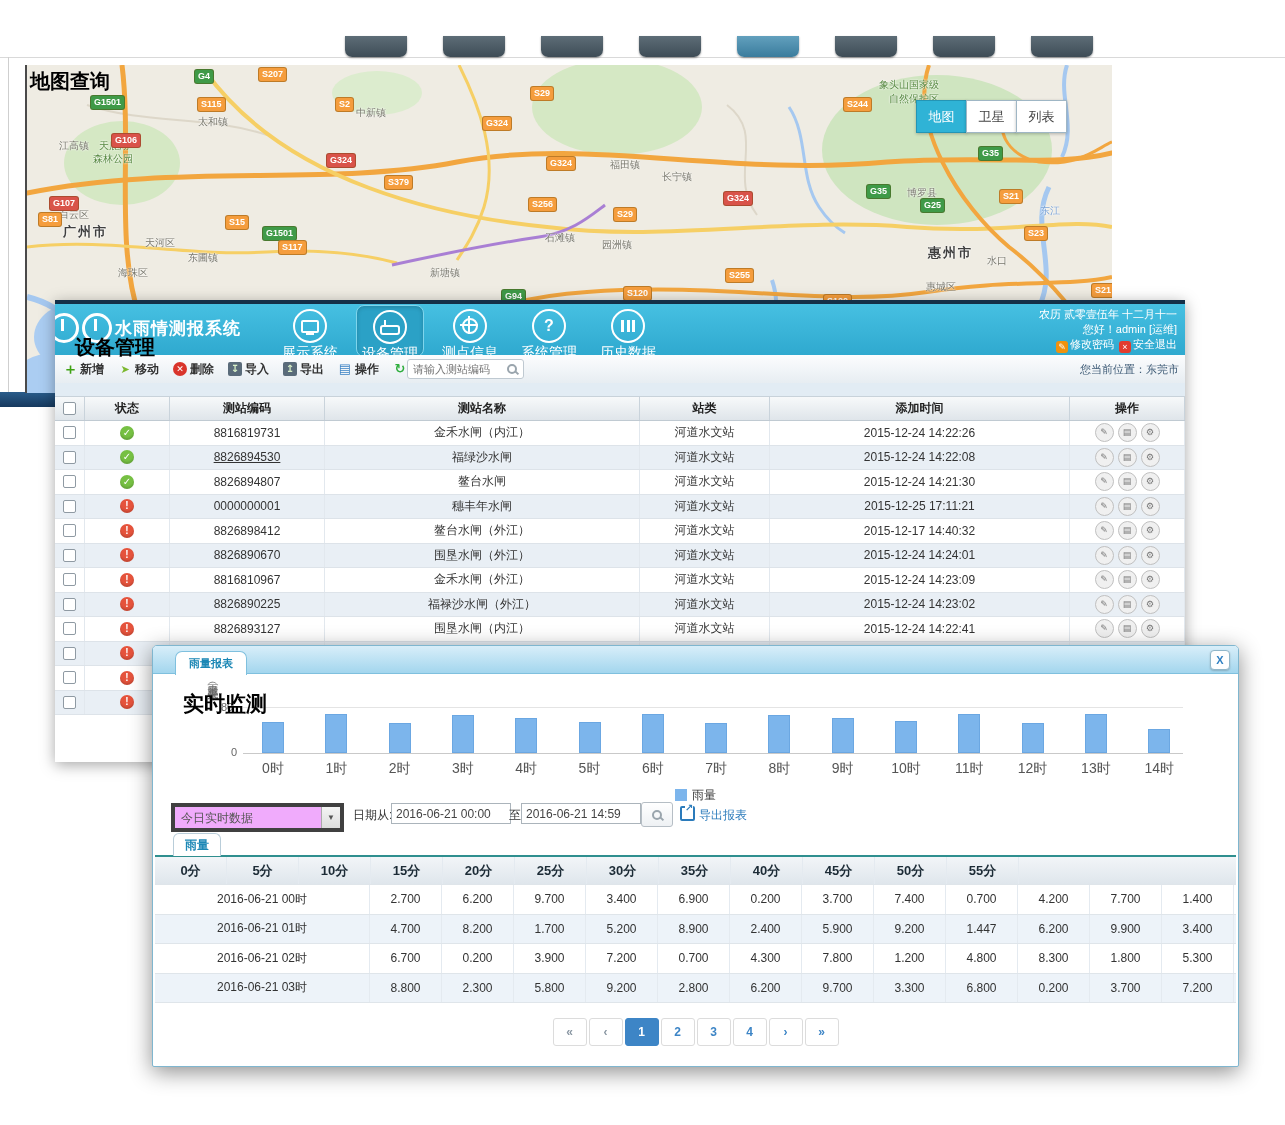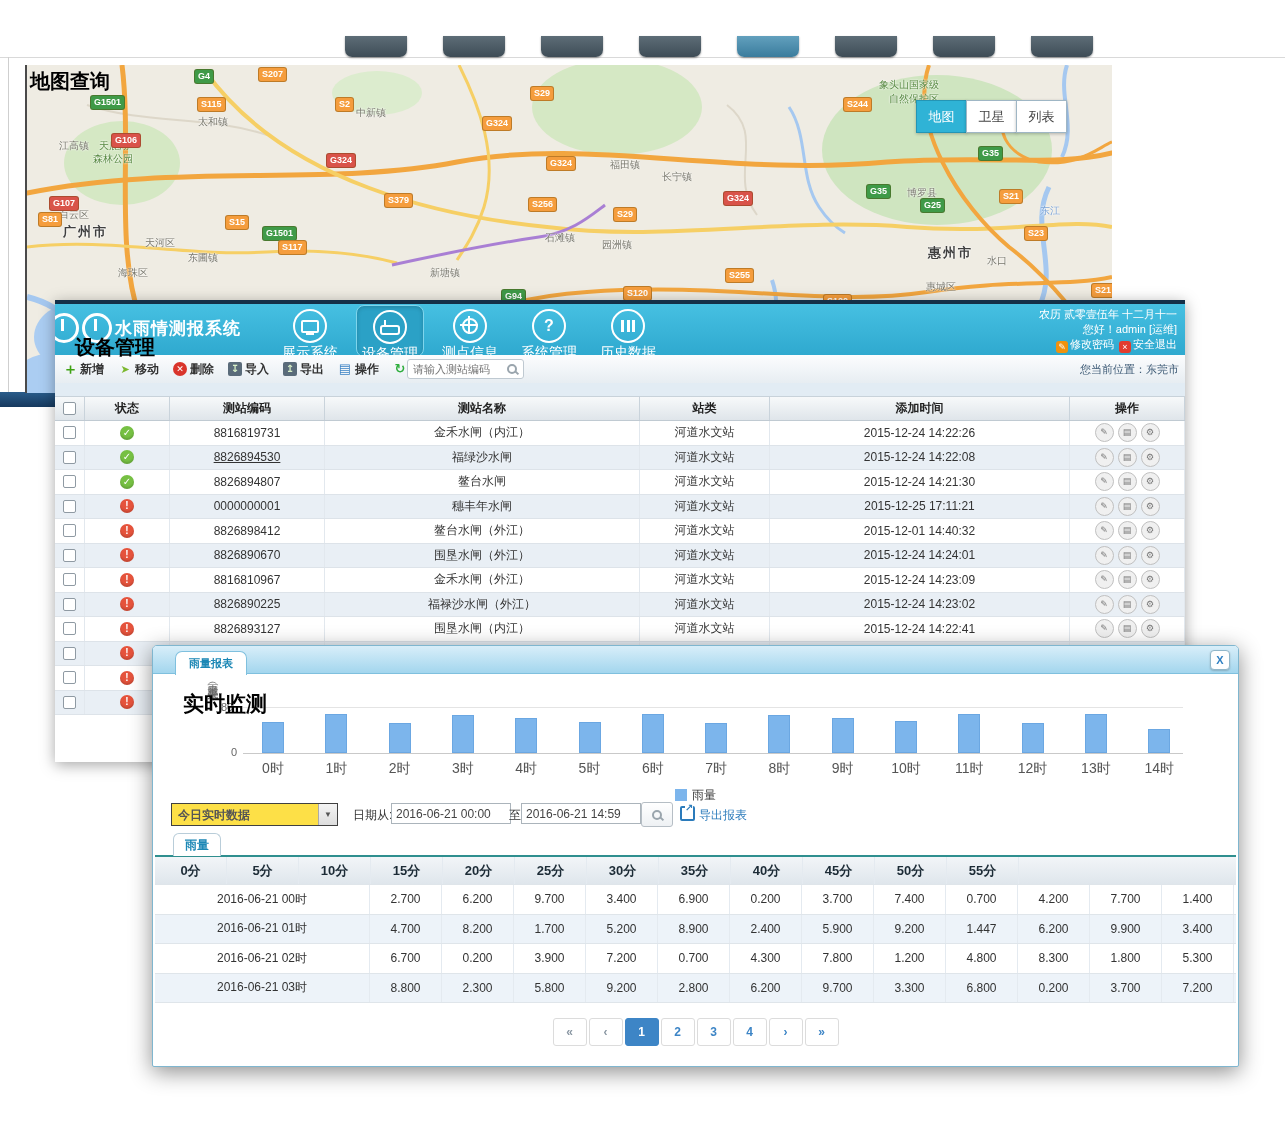--- a/index.html
+++ b/index.html
@@ -127,21 +127,21 @@
   .ytick{position:absolute;font-size:11px;color:#666;}
   #ylabel{position:absolute;left:52px;top:2px;height:62px;writing-mode:vertical-rl;
           font-size:11px;color:#666;letter-spacing:1px;}
   .bar{position:absolute;background:#7cb5ec;border:1px solid #6ba7e2;box-sizing:border-box;}
   .xlab{position:absolute;font-size:14px;color:#555;width:44px;text-align:center;}
   #legend{position:absolute;left:0;top:113px;width:100%;text-align:center;font-size:12px;color:#333;}
   #legend .sq{display:inline-block;width:12px;height:12px;background:#7cb5ec;vertical-align:-2px;margin-right:5px;}
 
   
   #filter{position:absolute;left:0;top:155px;width:100%;height:30px;font-size:12px;}
-  #sel{position:absolute;left:18px;top:2px;width:165px;height:21px;border:1px solid #404040;background:#fde047;font-weight:bold;}
+  #sel{position:absolute;left:18px;top:2px;width:165px;height:21px;border:4px solid #404040;background:#f0abfc;}
   #sel .selval{position:absolute;left:6px;top:3px;color:#555;}
   #sel .selbtn{position:absolute;right:0;top:0;width:18px;height:100%;background:linear-gradient(#f4f4f4,#ddd);
                border-left:1px solid #aaa;text-align:center;font-size:8px;line-height:21px;color:#555;}
   .flabel{position:absolute;top:6px;color:#333;}
   .finput{position:absolute;top:2px;width:110px;height:17px;border:1px solid #abb4bb;background:#fff;
           font-size:12px;color:#444;padding:1px 4px;font-family:inherit;}
   #searchbtn{position:absolute;left:488px;top:1px;width:30px;height:23px;border:1px solid #b6bec5;
              border-radius:3px;background:linear-gradient(#fff,#eef1f4);}
   #searchbtn .mag{left:10px;top:7px;}
   #exporticon{position:absolute;left:527px;top:5px;width:11px;height:11px;border:2px solid #2b7bbb;border-radius:2px;}
@@ -241,21 +241,21 @@
         <div class="badge greenb" style="left: 63px; top: 30px;">G1501</div>
         <div class="badge orange" style="left: 170px; top: 32px;">S115</div>
         <div class="badge orange" style="left: 308px; top: 32px;">S2</div>
         <div class="badge orange" style="left: 503px; top: 21px;">S29</div>
         <div class="badge orange" style="left: 816px; top: 32px;">S244</div>
         <div class="badge orange" style="left: 455px; top: 51px;">G324</div>
         <div class="badge red" style="left: 84px; top: 68px;">G106</div>
         <div class="badge red" style="left: 299px; top: 88px;">G324</div>
         <div class="badge orange" style="left: 519px; top: 91px;">G324</div>
         <div class="badge greenb" style="left: 951px; top: 81px;">G35</div>
-        <div class="badge orange" style="left: 357px; top: 128px;">S379</div>
+        <div class="badge orange" style="left: 357px; top: 110px;">S379</div>
         <div class="badge greenb" style="left: 839px; top: 119px;">G35</div>
         <div class="badge greenb" style="left: 893px; top: 133px;">G25</div>
         <div class="badge orange" style="left: 972px; top: 124px;">S21</div>
         <div class="badge orange" style="left: 997px; top: 161px;">S23</div>
         <div class="badge red" style="left: 22px; top: 131px;">G107</div>
         <div class="badge orange" style="left: 11px; top: 147px;">S81</div>
         <div class="badge orange" style="left: 198px; top: 150px;">S15</div>
         <div class="badge greenb" style="left: 235px; top: 161px;">G1501</div>
         <div class="badge orange" style="left: 251px; top: 175px;">S117</div>
         <div class="badge orange" style="left: 501px; top: 132px;">S256</div>
@@ -447,21 +447,21 @@
         <div class="drow">
           <div class="dcell" style="width: 30px;">
             <div class="cb"></div>
           </div>
           <div class="dcell" style="width: 85px;">
             <div class="st err">!</div>
           </div>
           <div class="dcell" style="width: 155px;">8826898412</div>
           <div class="dcell" style="width: 315px;">鳌台水闸（外江）</div>
           <div class="dcell" style="width: 130px;">河道水文站</div>
-          <div class="dcell" style="width: 300px;">2015-12-01 14:40:32</div>
+          <div class="dcell" style="width: 300px;">2015-12-17 14:40:32</div>
           <div class="dcell" style="width: 115px;">
             <div class="opbtn">✎</div>
             <div class="opbtn">▤</div>
             <div class="opbtn">⚙</div>
           </div>
         </div>
         <div class="drow alt">
           <div class="dcell" style="width: 30px;">
             <div class="cb"></div>
           </div>

